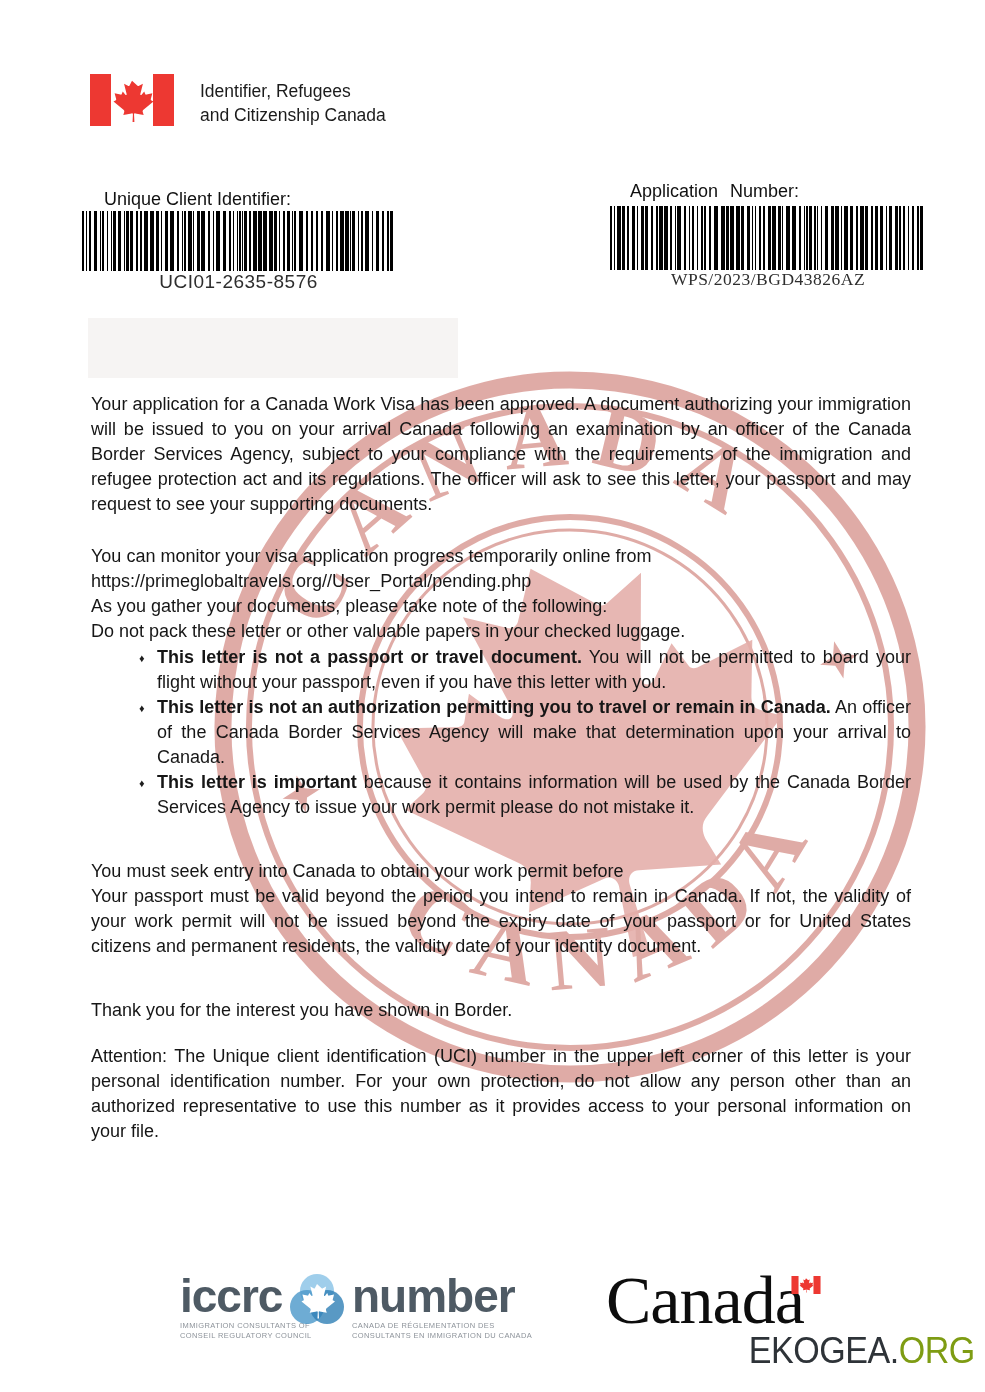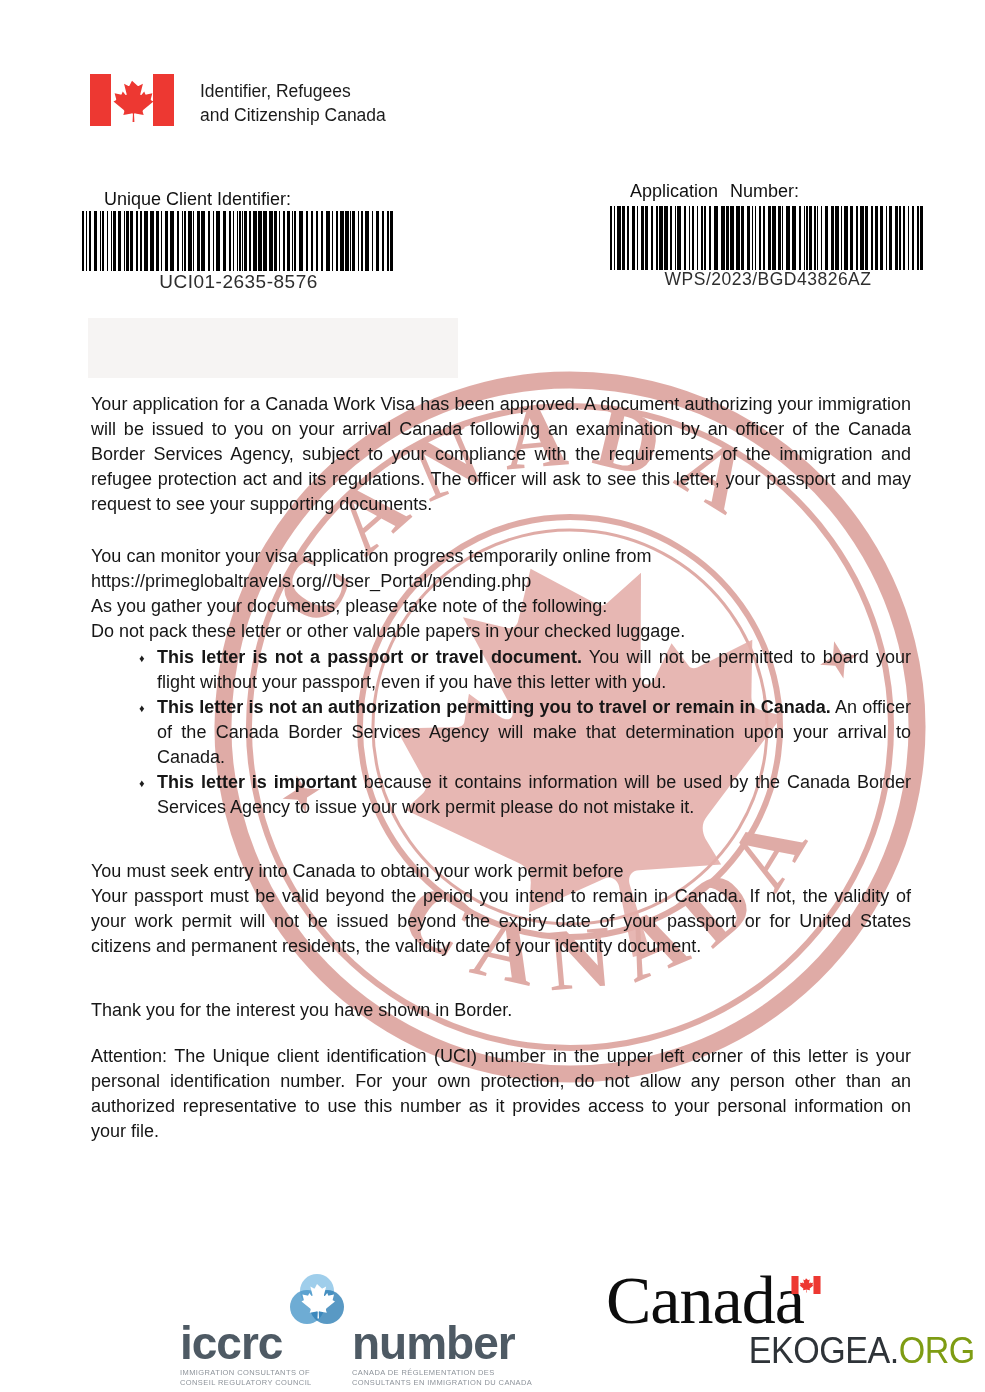--- a/index.html
+++ b/index.html
@@ -19,40 +19,40 @@
   .id-label{position:absolute;font-size:18px;color:#111;}
   .uci-label{left:104px;top:181px;margin-top:8px;}
   .app-label{left:630px;top:181px;word-spacing:7px;}
   .bc{position:absolute;display:flex;align-items:stretch;overflow:hidden;background:#fff;}
   .bc i{display:block;background:#000;height:100%;flex:none;}
   .bc b{display:block;background:#fff;height:100%;flex:none;}
   .bc1{left:82px;top:211px;width:313px;height:60px;}
   .bc2{left:610px;top:206px;width:316px;height:64px;}
   .bc-label{position:absolute;font-size:19px;color:#2e2e2e;text-align:center;letter-spacing:.5px;}
   .bc1-label{left:82px;top:271px;width:313px;}
-  .bc2-label{left:610px;top:269px;width:316px;font-size:17.5px;}
+  .bc2-label{left:610px;top:269px;width:316px;font-size:17.5px;font-family:Liberation Serif, serif;}
 
   .grey-block{position:absolute;left:88px;top:318px;width:370px;height:60px;background:#f6f4f3;}
 
   
   .body-block{position:absolute;left:91px;width:820px;font-size:18px;line-height:25px;color:#161616;}
   .just{text-align:justify;}
   .p1{top:392px;}
   .p2{top:544px;}
   .bullets{top:645px;}
   .bullet{position:relative;padding-left:66px;text-align:justify;}
   .bullet .mark{position:absolute;left:48px;top:1px;font-size:11px;color:#1d1d1d;}
   .p3a{top:859px;}
   .p3b{top:884px;}
   .p4{top:998px;}
   .p5{top:1044px;}
   b{font-weight:bold;}
 
   
-  .iccrc,.crcic{position:absolute;color:#4e5a64;margin-top:47px;}
+  .iccrc,.crcic{position:absolute;color:#4e5a64;}
   .iccrc{left:180px;top:1274px;}
   .crcic{left:352px;top:1274px;}
   .reg-name{font-size:46px;font-weight:bold;line-height:44px;letter-spacing:-1px;}
   .reg-tag{font-size:7.5px;line-height:10px;color:#8d939a;letter-spacing:.4px;margin-top:3px;white-space:nowrap;}
   .emblem{position:absolute;left:288px;top:1271px;}
   .wordmark{position:absolute;left:606px;top:1266px;font-family:"Liberation Serif",serif;
             font-size:68px;line-height:68px;color:#0d0d0d;letter-spacing:-1px;}
   .wm-flag{position:absolute;left:788px;top:1276px;}
   .site{position:absolute;right:10px;top:1332px;font-size:37px;line-height:38px;
         transform:scaleX(.92);transform-origin:100% 50%;letter-spacing:-.5px;}

